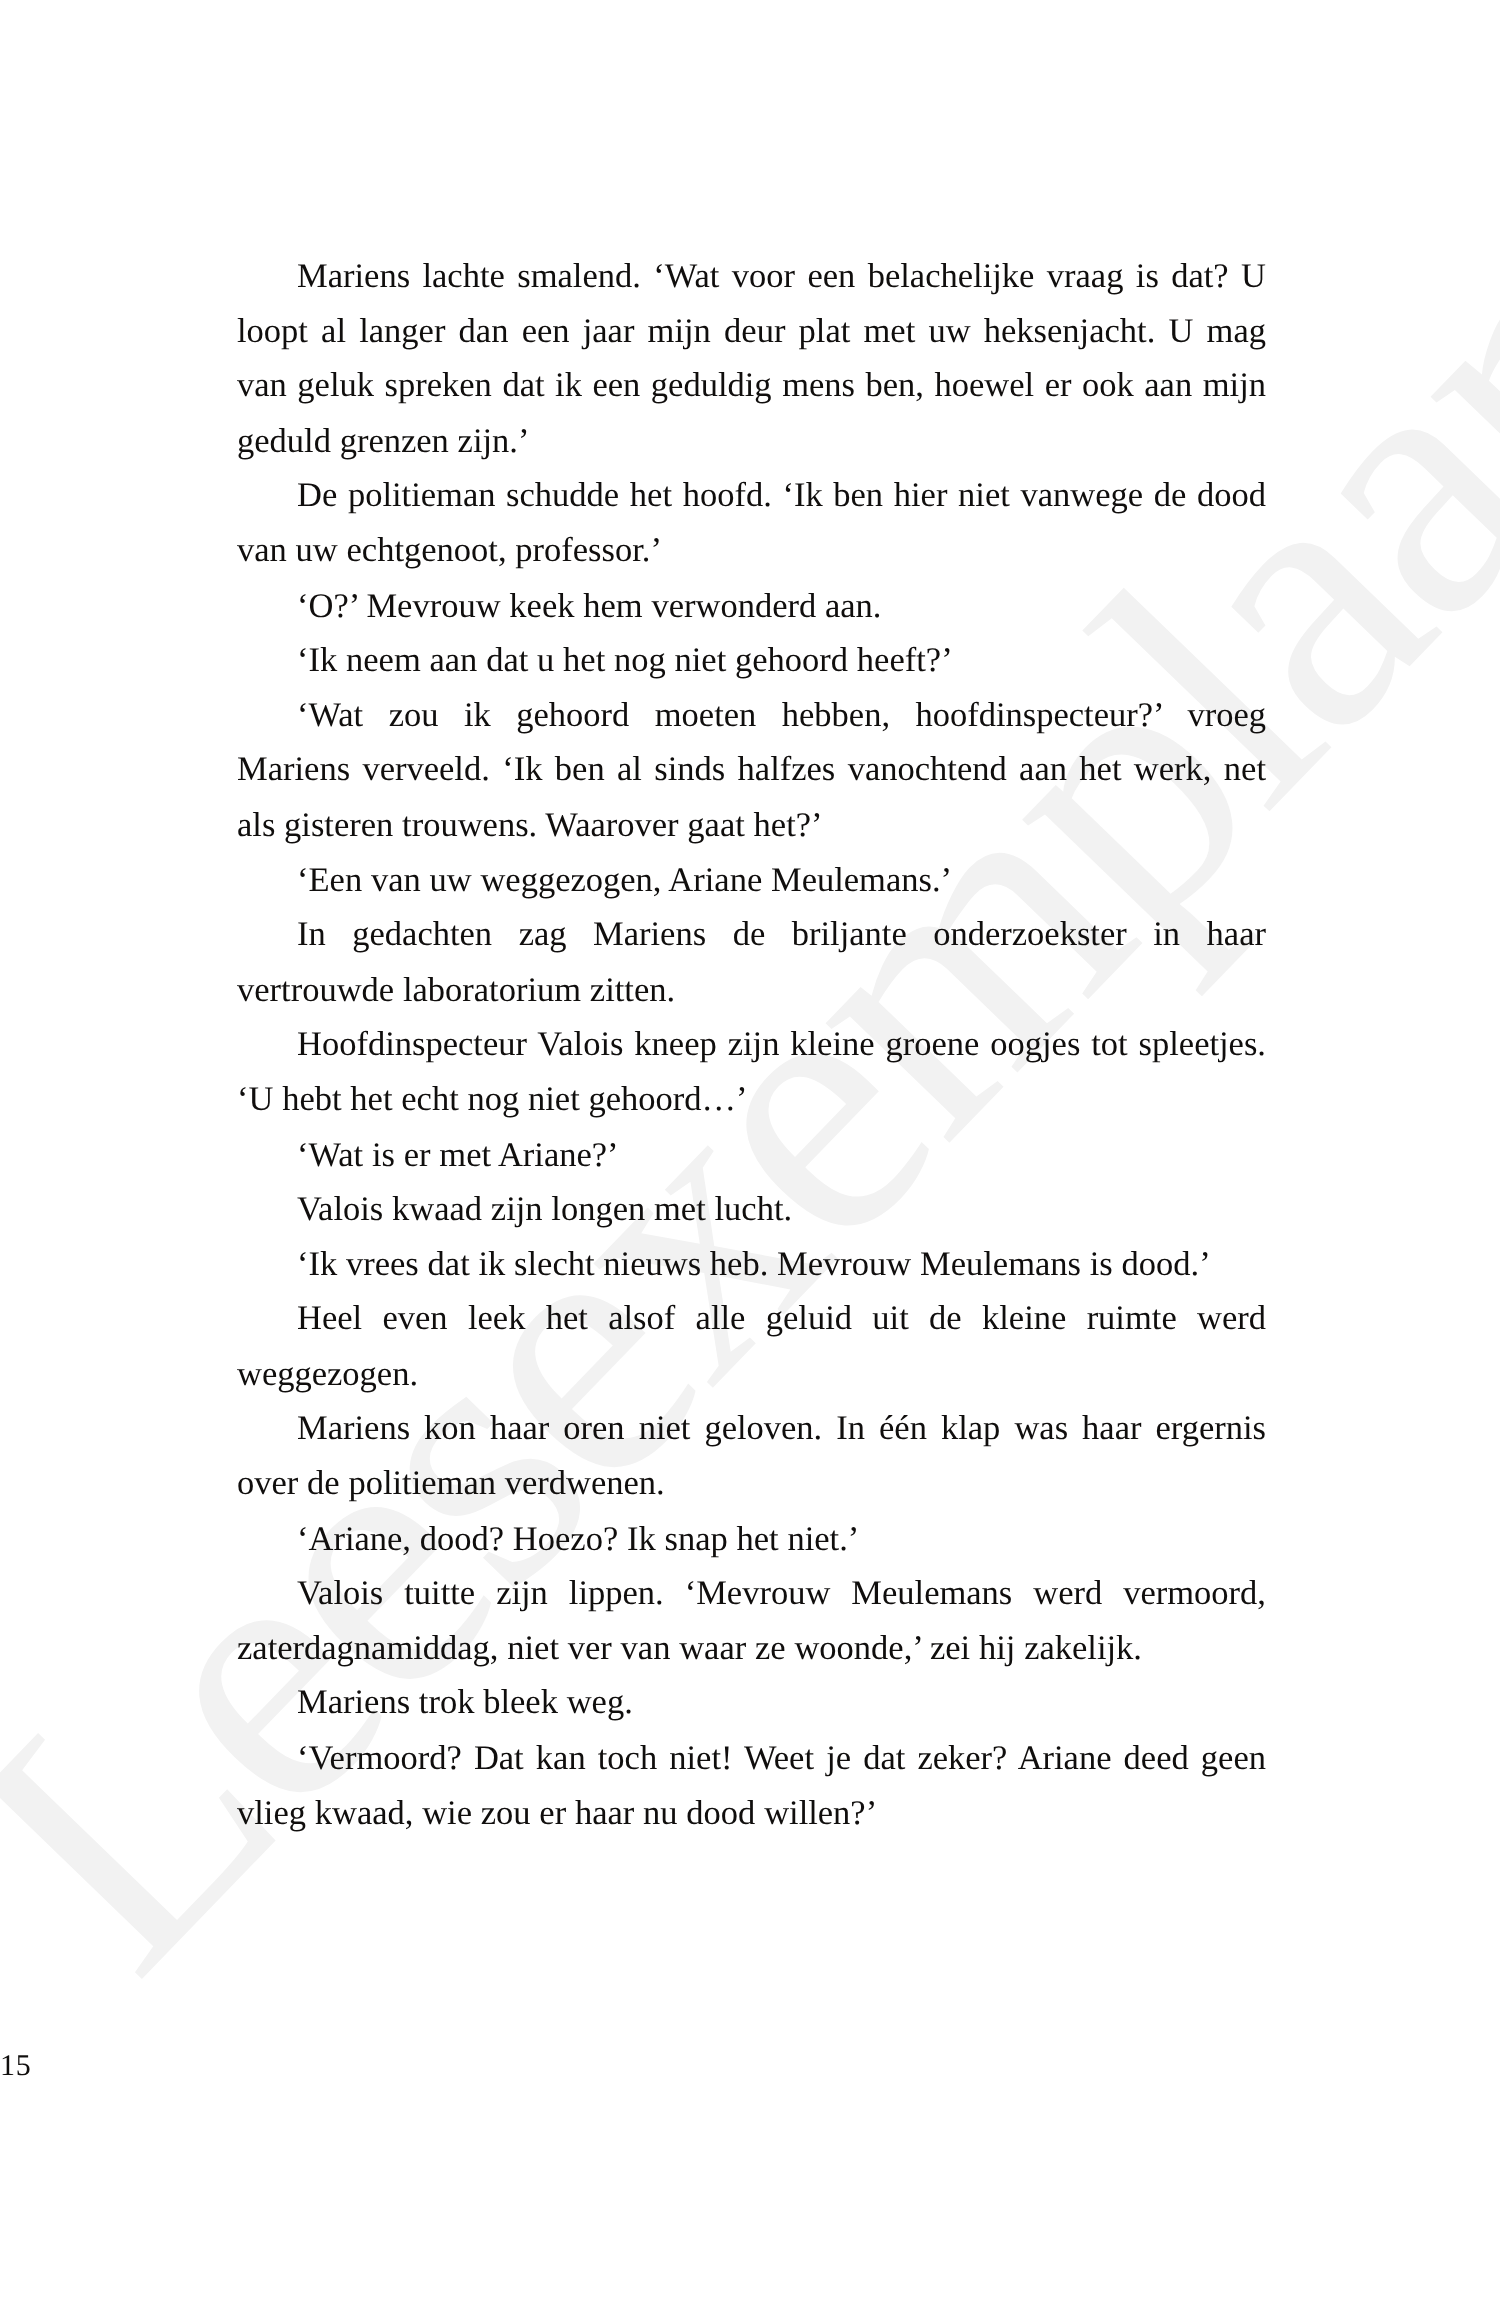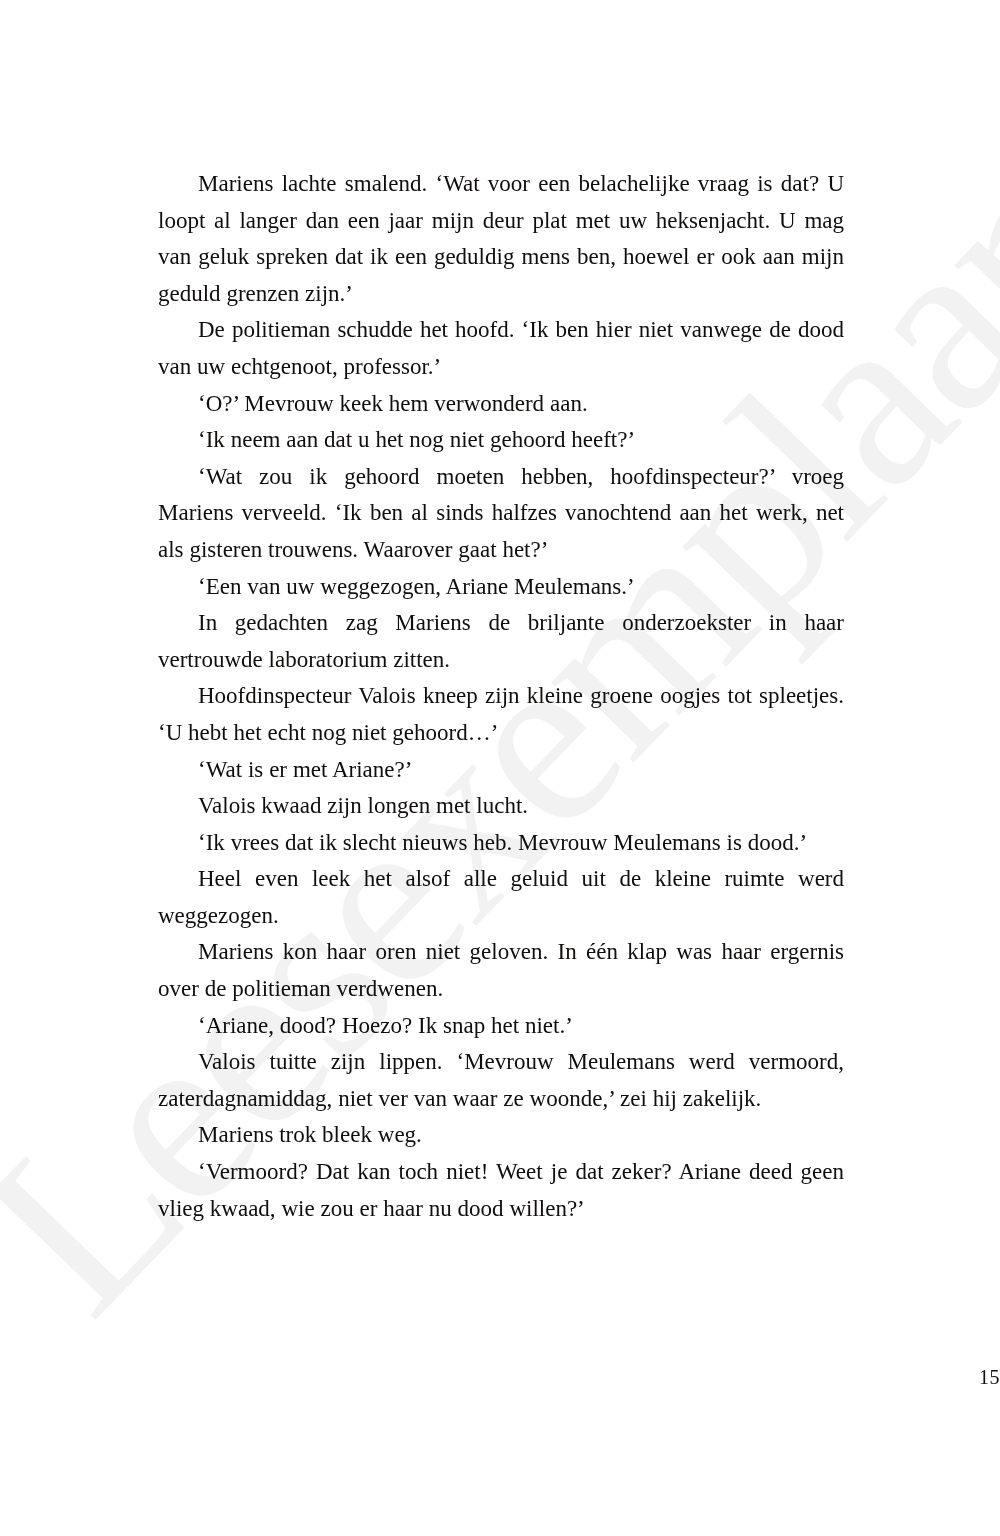--- a/index.html
+++ b/index.html
@@ -72,21 +72,21 @@
 
   
   .para { text-align-last: left; }
 
   
   #folio {
     position: absolute;
     left: 0;
     top: 1366px;
     width: 1000px;
-    text-align: right;
+    text-align: left;
     z-index: 2;
     font-size: 20px;
     color: #100e0d;
     font-variant-numeric: oldstyle-nums;
     letter-spacing: 0.5px;
   }
 </style>
 </head>
 <body>
 

